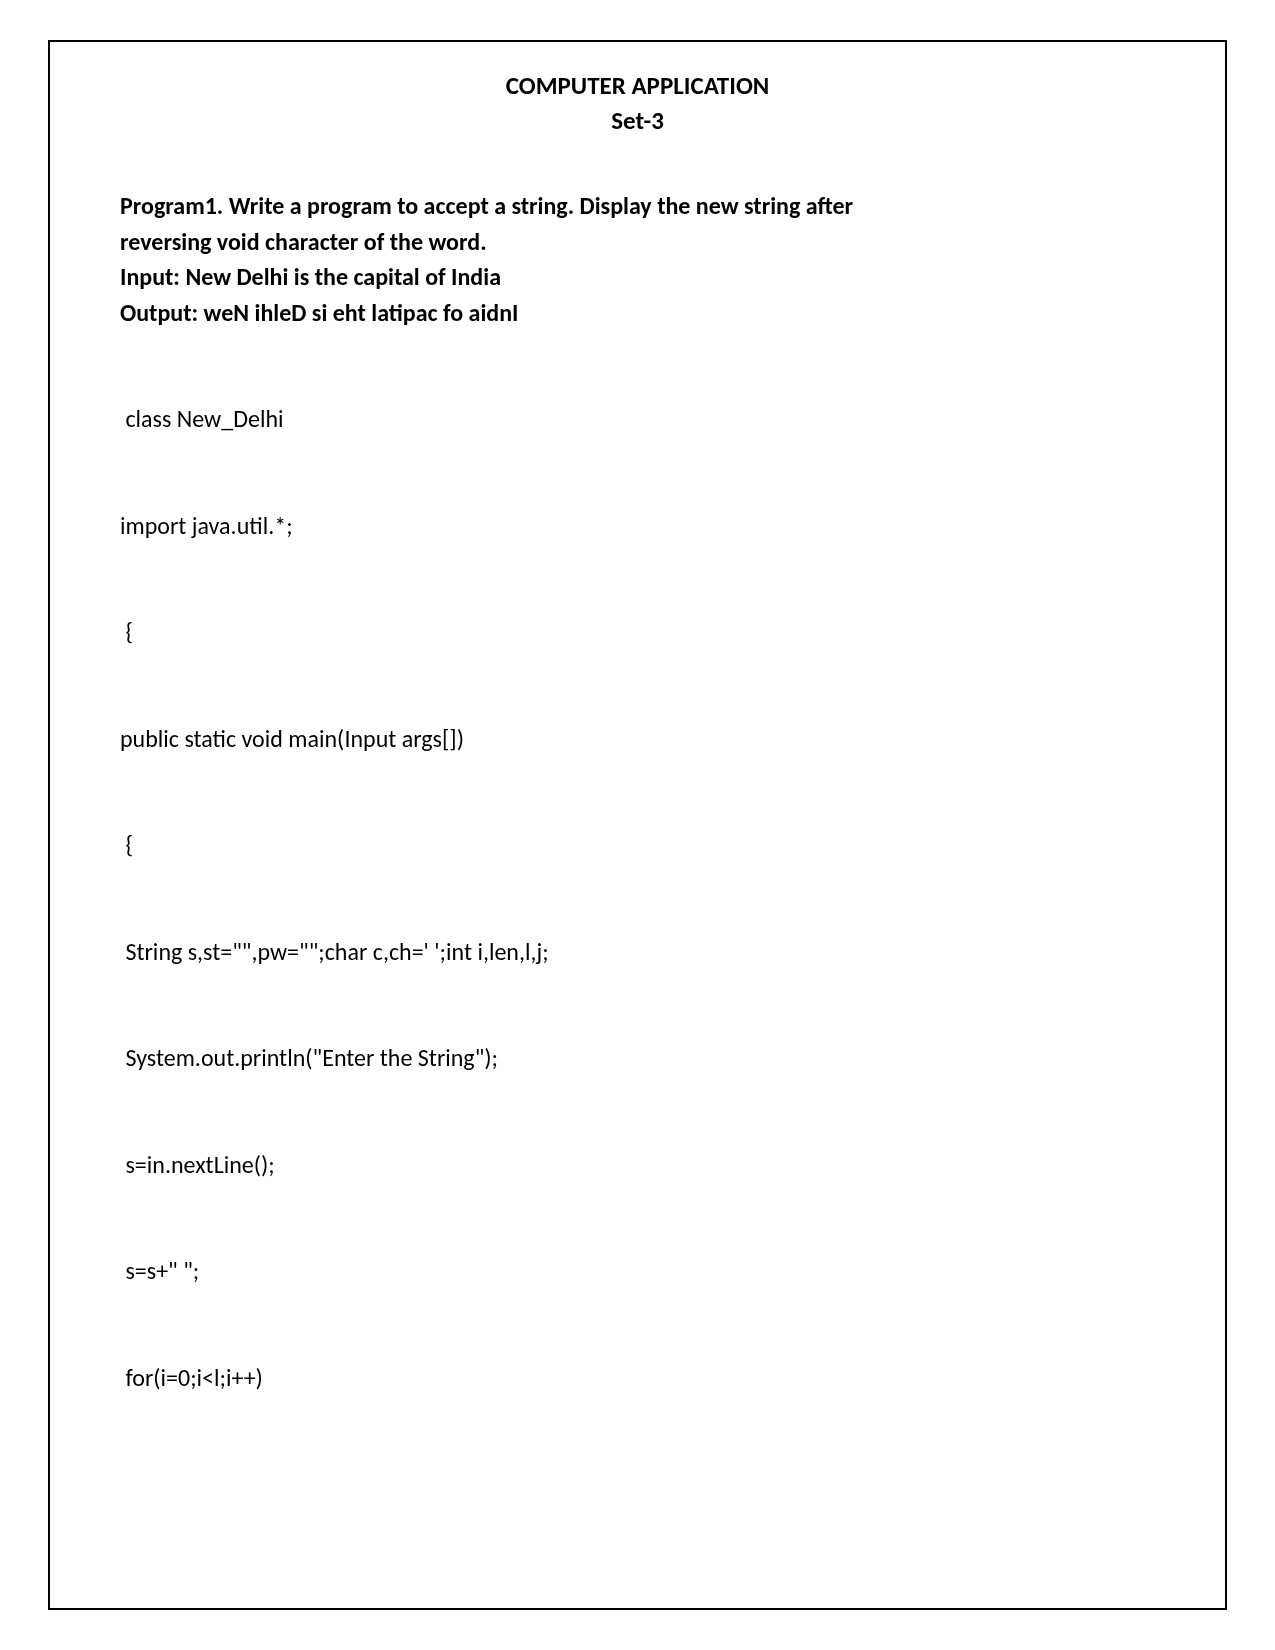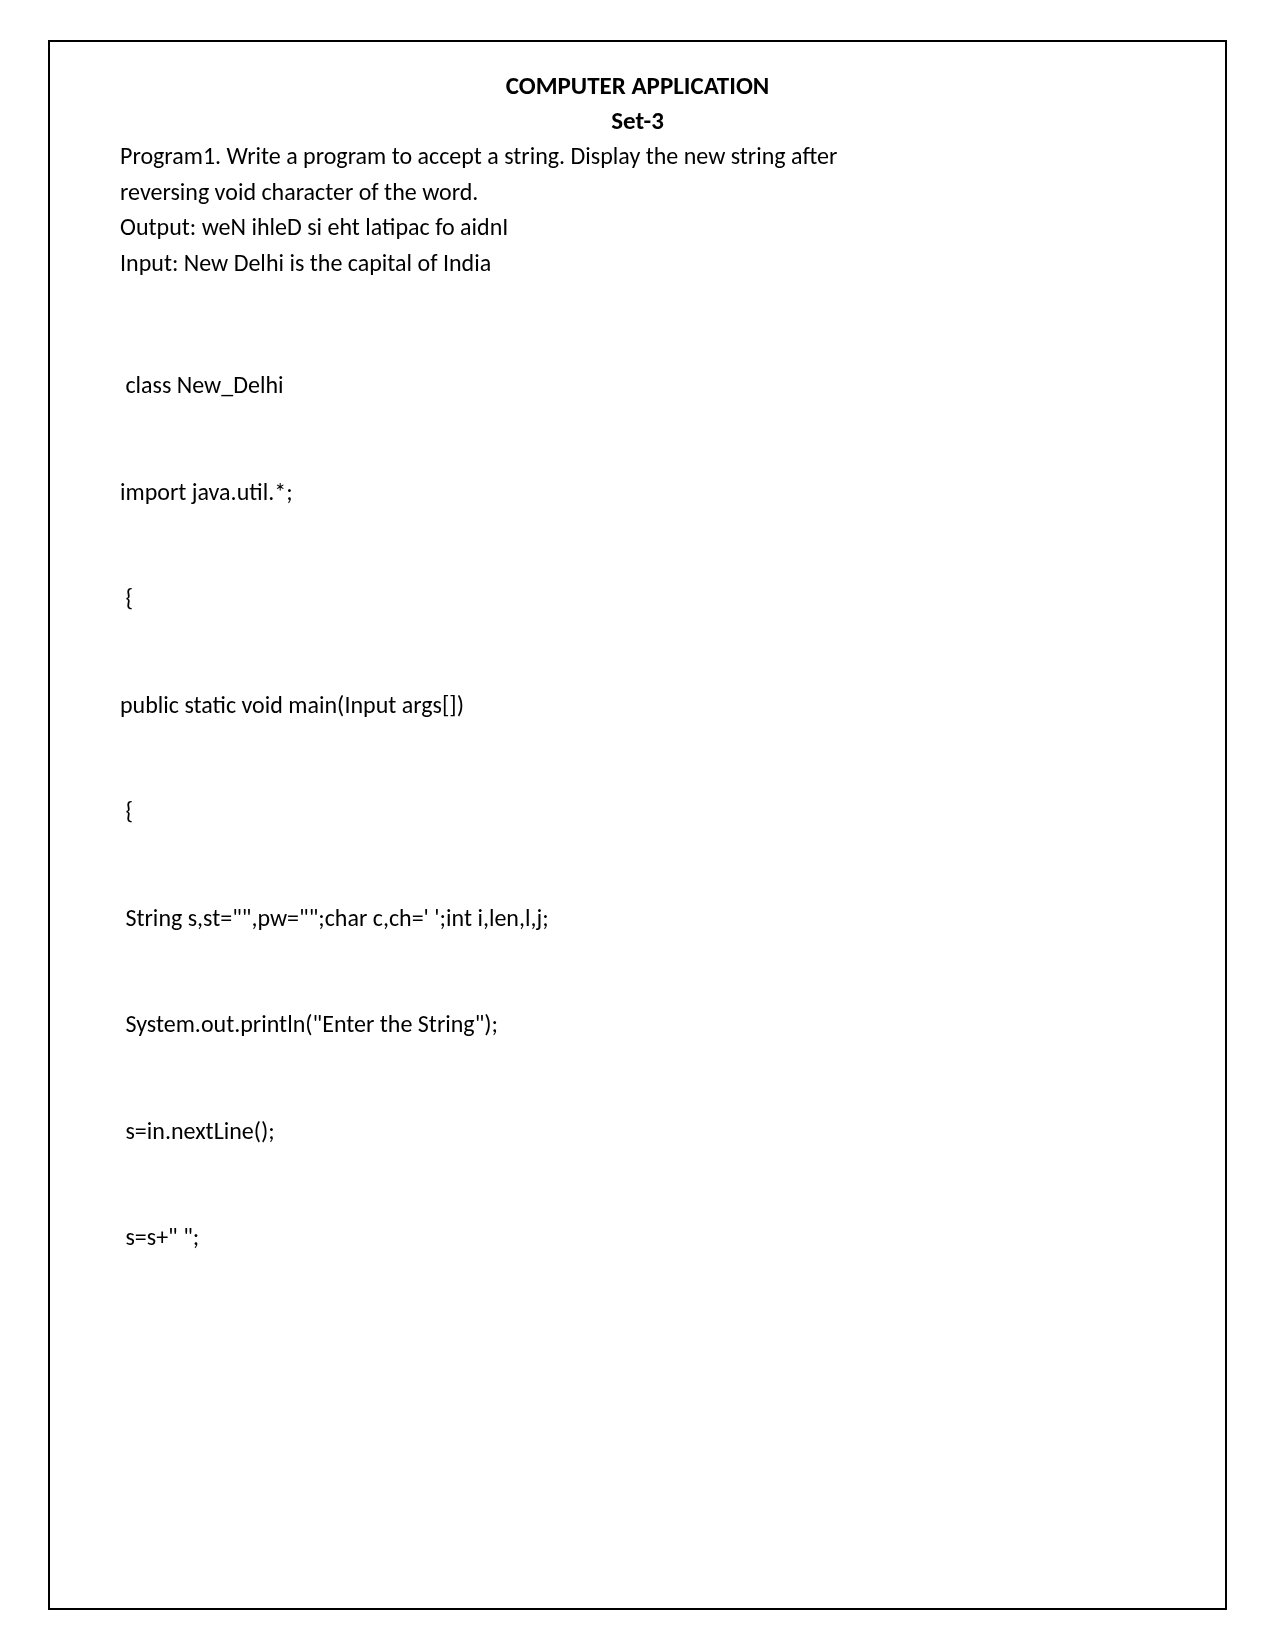--- a/index.html
+++ b/index.html
@@ -18,68 +18,70 @@
       position: absolute;
       top: 40px;
       left: 48px;
       right: 48px;
       bottom: 40px;
       border: 2px solid #000;
       padding: 26px 70px 40px 70px;
     }
     .header {
       text-align: center;
+      margin-bottom: 50px;
     }
     .header-line {
       font-weight: bold;
       font-size: 25px;
       line-height: 1.4;
       color: #000;
     }
     .content {
       font-size: 24px;
       line-height: 1.48;
       color: #000;
     }
     .problem-statement {
-      font-weight: normal;
-      margin-bottom: 16px;
+      font-weight: bold;
+      margin-bottom: 0px;
     }
     .code-block {
       font-weight: normal;
       white-space: pre-wrap;
     }
   </style>
 </head>
 <body>
 
 <div class="page-border">
   <div class="header">
     <div class="header-line">COMPUTER APPLICATION</div>
     <div class="header-line">Set-3</div>
   </div>
 
   <div class="content">
     <div class="problem-statement">
       <div>Program1. Write a program to accept a string. Display the new string after</div>
       <div> reversing void character of the word.</div>
+      <div> Input: New Delhi is the capital of India</div>
       <div> Output: weN ihleD si eht latipac fo aidnI</div>
-      <div> Input: New Delhi is the capital of India</div>
     </div>
 
     <div class="code-block">
       <div> class New_Delhi</div>
       <div>import java.util.*;</div>
       <div> {</div>
       <div>public static void main(Input args[])</div>
       <div> {</div>
       <div> String s,st="",pw="";char c,ch=' ';int i,len,l,j;</div>
       <div> System.out.println("Enter the String");</div>
       <div> s=in.nextLine();</div>
       <div> s=s+" ";</div>
+      <div> for(i=0;i&lt;l;i++)</div>
       
       
       
       
       
       
       
       
       
       

